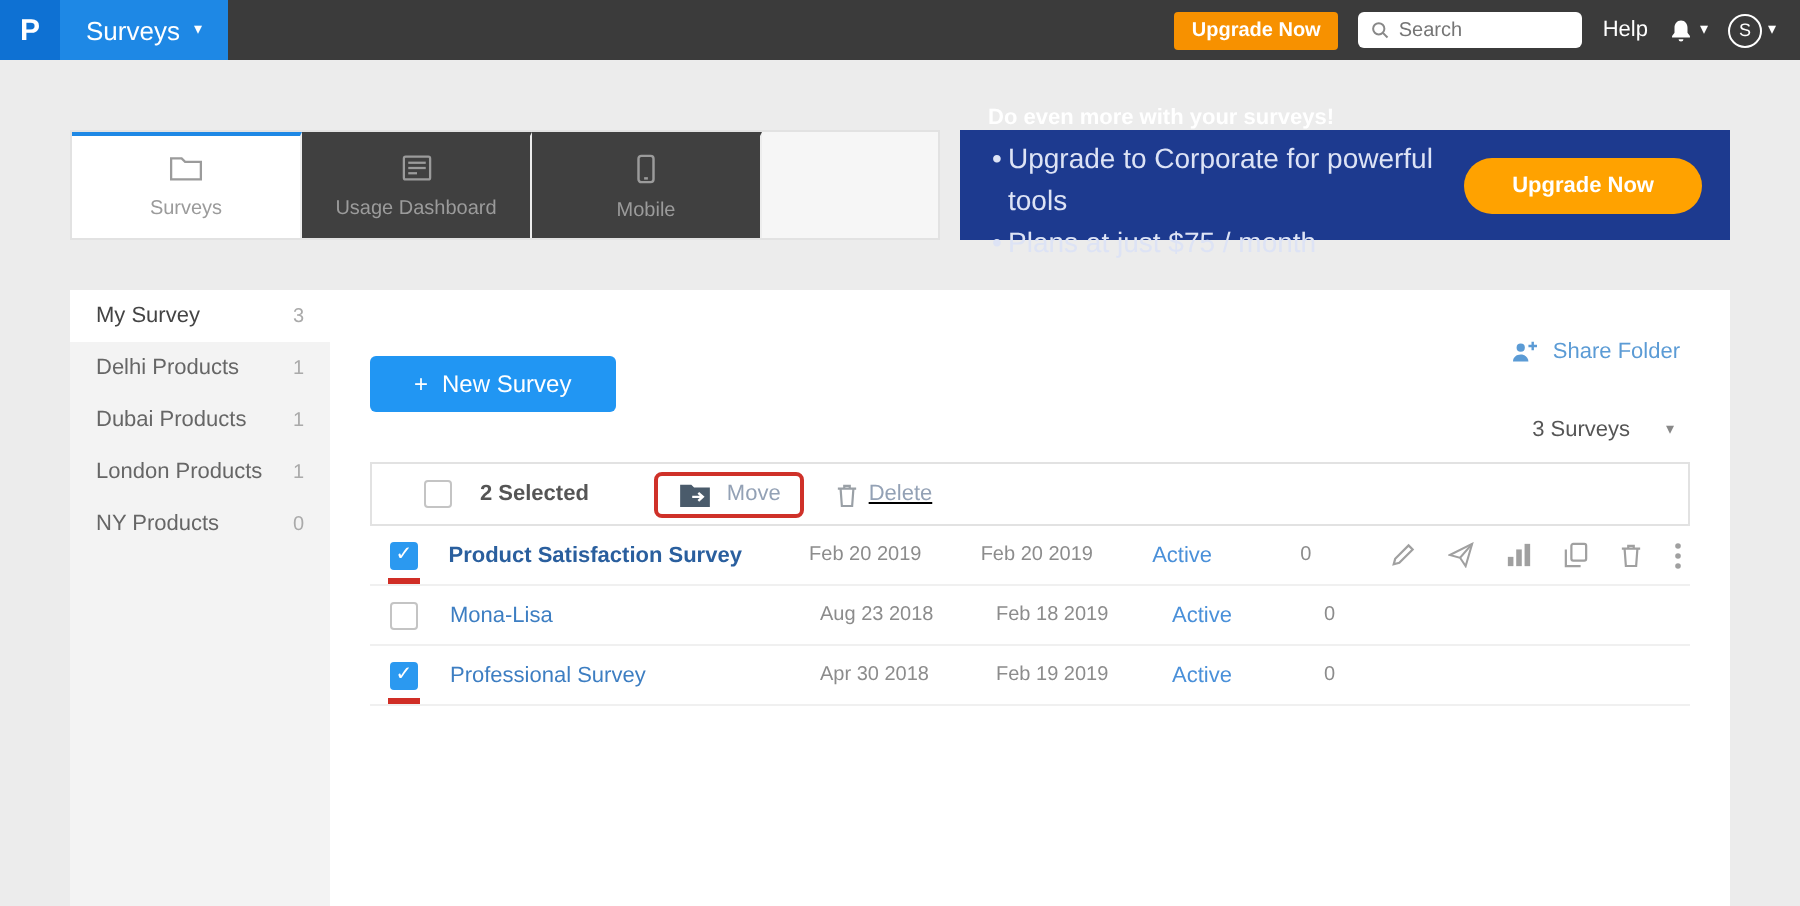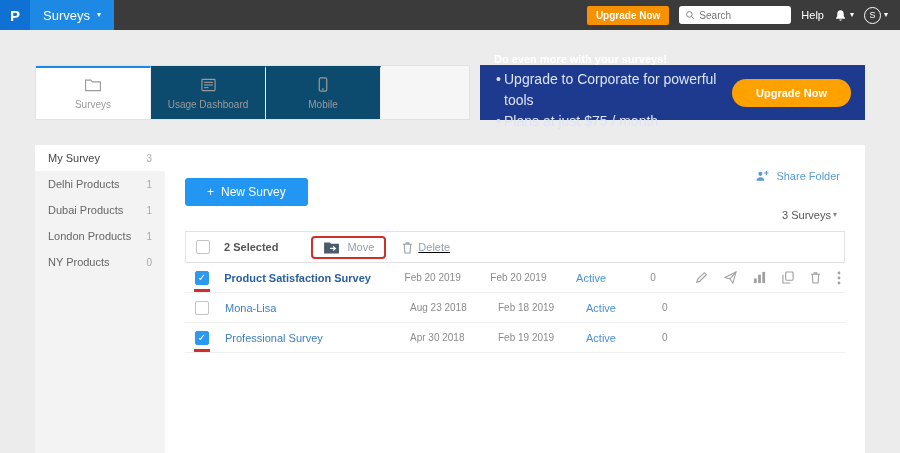--- a/index.html
+++ b/index.html
@@ -17,42 +17,42 @@
   .caret { font-size:8px; line-height:1; }
   .topbar-right { margin-left:auto; display:flex; align-items:center; gap:10px; padding-right:12px; }
   .upgrade-sm { background:#f79100; color:#fff; font-size:10px; font-weight:bold; padding:4px 9px; border-radius:2px; cursor:pointer; }
   .search-box { background:#fff; border-radius:3px; height:18px; width:112px; display:flex; align-items:center; gap:4px; padding:0 6px; }
   .search-box input { border:none; outline:none; width:100%; font-size:10px; color:#444; font-family:"Liberation Sans", sans-serif; background:transparent; }
   .help { color:#fff; font-size:11px; cursor:pointer; }
   .bell-wrap, .avatar-wrap { display:flex; align-items:center; gap:3px; color:#fff; cursor:pointer; }
   .avatar { width:17px; height:17px; border:1px solid #fff; border-radius:50%; color:#fff; font-size:9px; display:flex; align-items:center; justify-content:center; }
   
   .tabs { position:absolute; left:35px; top:65px; width:435px; height:55px; display:flex; background:#f6f6f6; border:1px solid #e2e2e2; }
-  .tab { width:115px; display:flex; flex-direction:column; align-items:center; justify-content:center; gap:5px; font-size:10px; color:#9b9b9b; background:#0c4a6e; border-right:1px solid #ededed; border-top:2px solid transparent; cursor:pointer; }
+  .tab { width:115px; display:flex; flex-direction:column; align-items:center; justify-content:center; gap:5px; font-size:10px; color:#9b9b9b; background:#404040; border-right:1px solid #ededed; border-top:2px solid transparent; cursor:pointer; }
   .tab.active { background:#fff; border-top:2px solid #1e88e5; }
   .tab-filler { flex:1; background:#f6f6f6; }
   
   .banner { position:absolute; left:480px; top:65px; width:385px; height:55px; background:#1d3a8f; display:flex; align-items:center; padding:0 14px; }
   .banner-title { color:#fff; font-size:11px; font-weight:bold; margin-bottom:4px; }
   .banner-bullet { color:#dde3f5; font-size:14px; line-height:1.5; padding-left:10px; position:relative; }
   .banner-bullet::before { content:"•"; position:absolute; left:2px; }
   .banner-cta { margin-left:auto; background:#ffa200; color:#fff; font-size:11px; font-weight:bold; padding:8px 24px; border-radius:15px; cursor:pointer; white-space:nowrap; }
   
   .main { position:absolute; left:35px; top:145px; width:830px; height:308px; display:flex; }
   .sidebar { width:130px; background:#f3f3f3; }
   .side-item { height:26px; display:flex; align-items:center; justify-content:space-between; padding:0 13px; font-size:11px; color:#666; cursor:pointer; }
   .side-item.active { background:#fff; color:#444; }
   .side-count { font-size:10px; color:#aaa; }
   .content { flex:1; background:#fff; position:relative; }
   .share-folder { position:absolute; top:25px; right:25px; display:flex; align-items:center; gap:6px; color:#5b9bd5; font-size:11px; cursor:pointer; }
   .new-survey { position:absolute; left:20px; top:33px; background:#2196f3; color:#fff; font-size:12px; border:none; border-radius:3px; padding:7px 22px; display:flex; align-items:center; gap:7px; cursor:pointer; font-family:"Liberation Sans", sans-serif; }
-  .survey-dd { position:absolute; top:64px; right:28px; display:flex; align-items:center; gap:2px; font-size:11px; color:#555; cursor:pointer; }
+  .survey-dd { position:absolute; top:64px; right:28px; display:flex; align-items:center; gap:18px; font-size:11px; color:#555; cursor:pointer; }
   .survey-dd .caret { color:#888; }
   
-  .toolbar { position:absolute; left:20px; right:20px; top:86px; height:32px; border:1px solid #e2e2e2; display:flex; align-items:center; padding-left:10px; background:#fff; }
+  .toolbar { position:absolute; left:20px; right:20px; top:86px; height:32px; border:1px solid #e2e2e2; display:flex; align-items:center; padding-left:26px; background:#fff; }
   .cb { width:14px; height:14px; border:1px solid #c4c4c4; border-radius:2px; background:#fff; cursor:pointer; display:flex; align-items:center; justify-content:center; }
   .cb.checked { background:#2b99f0; border-color:#2b99f0; }
   .cb.checked::after { content:"✓"; color:#fff; font-size:10px; line-height:1; }
   .selected-label { font-size:11px; font-weight:bold; color:#555; margin-left:14px; }
   .move-btn { margin-left:33px; display:flex; align-items:center; gap:7px; border:2px solid #cf3129; border-radius:4px; padding:3px 10px; cursor:pointer; background:#fff; }
   .move-label { font-size:11px; color:#93a1b5; }
   .delete-btn { margin-left:16px; display:flex; align-items:flex-start; gap:5px; cursor:pointer;text-decoration:underline; }
   .delete-label { font-size:11px; color:#93a1b5; }
   
   .rows { position:absolute; left:20px; right:20px; top:118px; }

